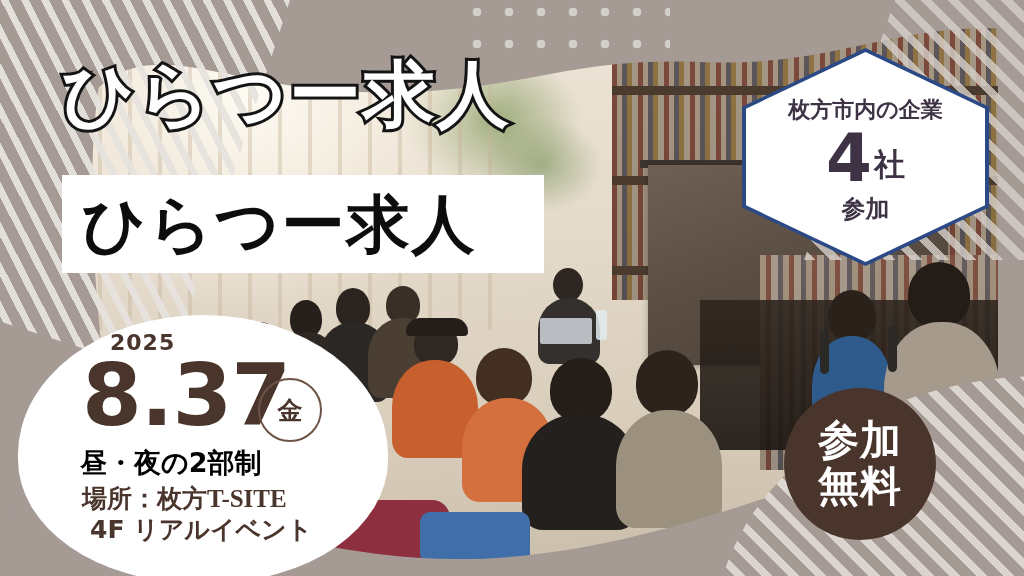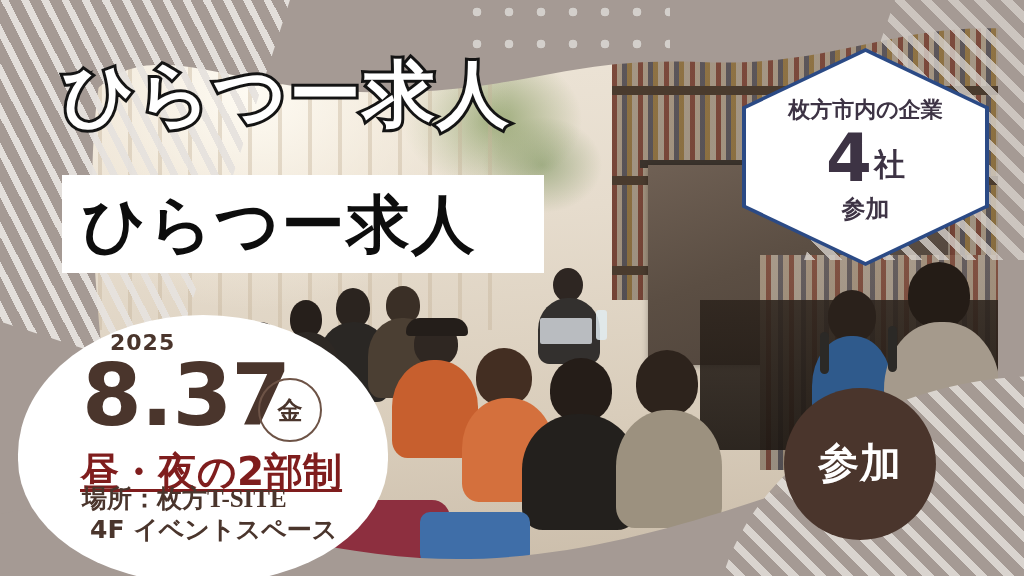--- a/index.html
+++ b/index.html
@@ -264,22 +264,21 @@
   }
   .dow-circle {
     position: absolute; left: 258px; top: 378px;
     width: 60px; height: 60px; border-radius: 50%;
     border: 2px solid #6d5346;
     display: flex; align-items: center; justify-content: center;
     color: #4a352c; font-size: 25px; font-weight: 700;
   }
   .date-parts {
     position: absolute; left: 80px; top: 445px;
-    font-size: 39px; font-weight: 700; color: #7f1d1d;
-    text-decoration: underline;
+    font-size: 27px; font-weight: 700; color: #000000;
     text-decoration-thickness: 3px;
     text-underline-offset: 4px;
   }
   .venue-1 {
     position: absolute; left: 82px; top: 482px;
     font-size: 25px; font-weight: 600; color: #4a352c; letter-spacing: 0px; font-family: Liberation Serif, serif;
   }
   .venue-2 {
     position: absolute; left: 90px; top: 513px;
     font-size: 25px; font-weight: 600; color: #4a352c; letter-spacing: 0px;
@@ -389,19 +388,20 @@
       <div class="hex-line3">参加</div>
     </div>
   </div>
 
   <div class="date-oval"></div>
   <div class="date-year">2025</div>
   <div class="date-big">8.37</div>
   <div class="dow-circle">金</div>
   <div class="date-parts">昼・夜の2部制</div>
   <div class="venue-1">場所：枚方T-SITE</div>
-  <div class="venue-2">4F イベントスペース</div>
+  <div class="venue-2">4F リアルイベント</div>
 
   <div class="free-circle">
     <div class="free-l1">参加</div>
+    <div class="free-l2">無料</div>
   </div>
 
 </div>
 
 </body></html>

